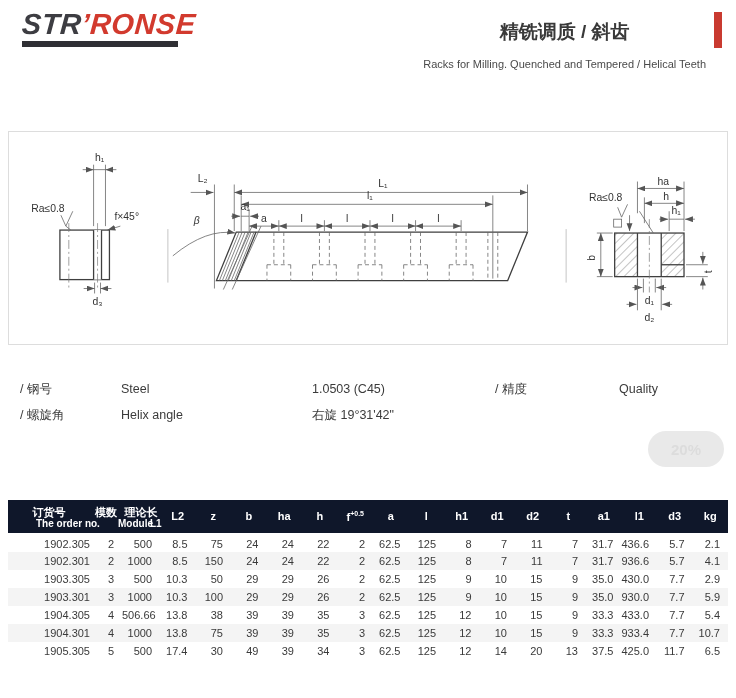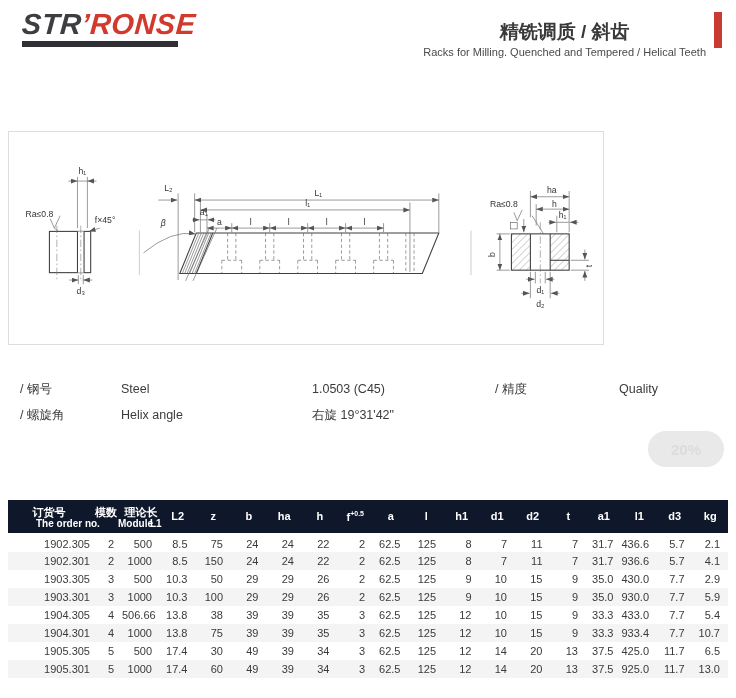--- a/index.html
+++ b/index.html
@@ -9,25 +9,25 @@
 
   
   .logo { position:absolute; left:22px; top:9px; }
   .logo-text { font-size:29px; font-weight:800; font-style:italic; line-height:31px; transform:skewX(-4deg); letter-spacing:.5px; }
   .lg-dark { color:#3d3d42; }
   .lg-red  { color:#d23a2e; }
   .logo-bar { width:156px; height:6px; background:#2f2f34; margin-top:1px; }
 
   .title-block { position:absolute; right:30px; top:20px; text-align:center; }
   .title-cn { font-size:19px; font-weight:bold; color:#393939; line-height:24px; }
-  .title-en { font-size:11px; color:#4a4a4a; margin-top:2px; }
+  .title-en { font-size:11px; color:#4a4a4a; margin-top:14px; }
   .title-accent { position:absolute; left:714px; top:12px; width:8px; height:36px; background:#c93a30; }
 
   
-  .diagram-box { position:absolute; left:8px; top:131px; width:596px; height:214px; border:1px solid #ddd; }
+  .diagram-box { position:absolute; left:8px; top:131px; width:720px; height:214px; border:1px solid #ddd; }
   .diagram-box svg { width:100%; height:100%; display:block; }
   svg text { font-size:10.5px; fill:#333; }
   .thin { stroke:#666; stroke-width:.8; fill:none; }
   .main { stroke:#3f3f3f; stroke-width:1.3; fill:none; }
   .dash { stroke-dasharray:4 3; }
   .cl   { stroke:#777; stroke-width:.7; fill:none; stroke-dasharray:9 3 2 3; }
   .sep  { stroke:#c4c4c4; stroke-width:1; }
 
   
   .spec-col { position:absolute; font-size:12.5px; color:#3b3b3b; }
@@ -450,37 +450,16 @@
           <td>125</td>
           <td>12</td>
           <td>14</td>
           <td>20</td>
           <td>13</td>
           <td>37.5</td>
           <td>425.0</td>
           <td>11.7</td>
           <td>6.5</td>
         </tr>
-        <tr>
-          <td class="c0">1905.301</td>
-          <td>5</td>
-          <td>1000</td>
-          <td>17.4</td>
-          <td>60</td>
-          <td>49</td>
-          <td>39</td>
-          <td>34</td>
-          <td>3</td>
-          <td>62.5</td>
-          <td>125</td>
-          <td>12</td>
-          <td>14</td>
-          <td>20</td>
-          <td>13</td>
-          <td>37.5</td>
-          <td>925.0</td>
-          <td>11.7</td>
-          <td>13.0</td>
-        </tr>
       </tbody>
   </table>
 
 </div>
 
 </body></html>

